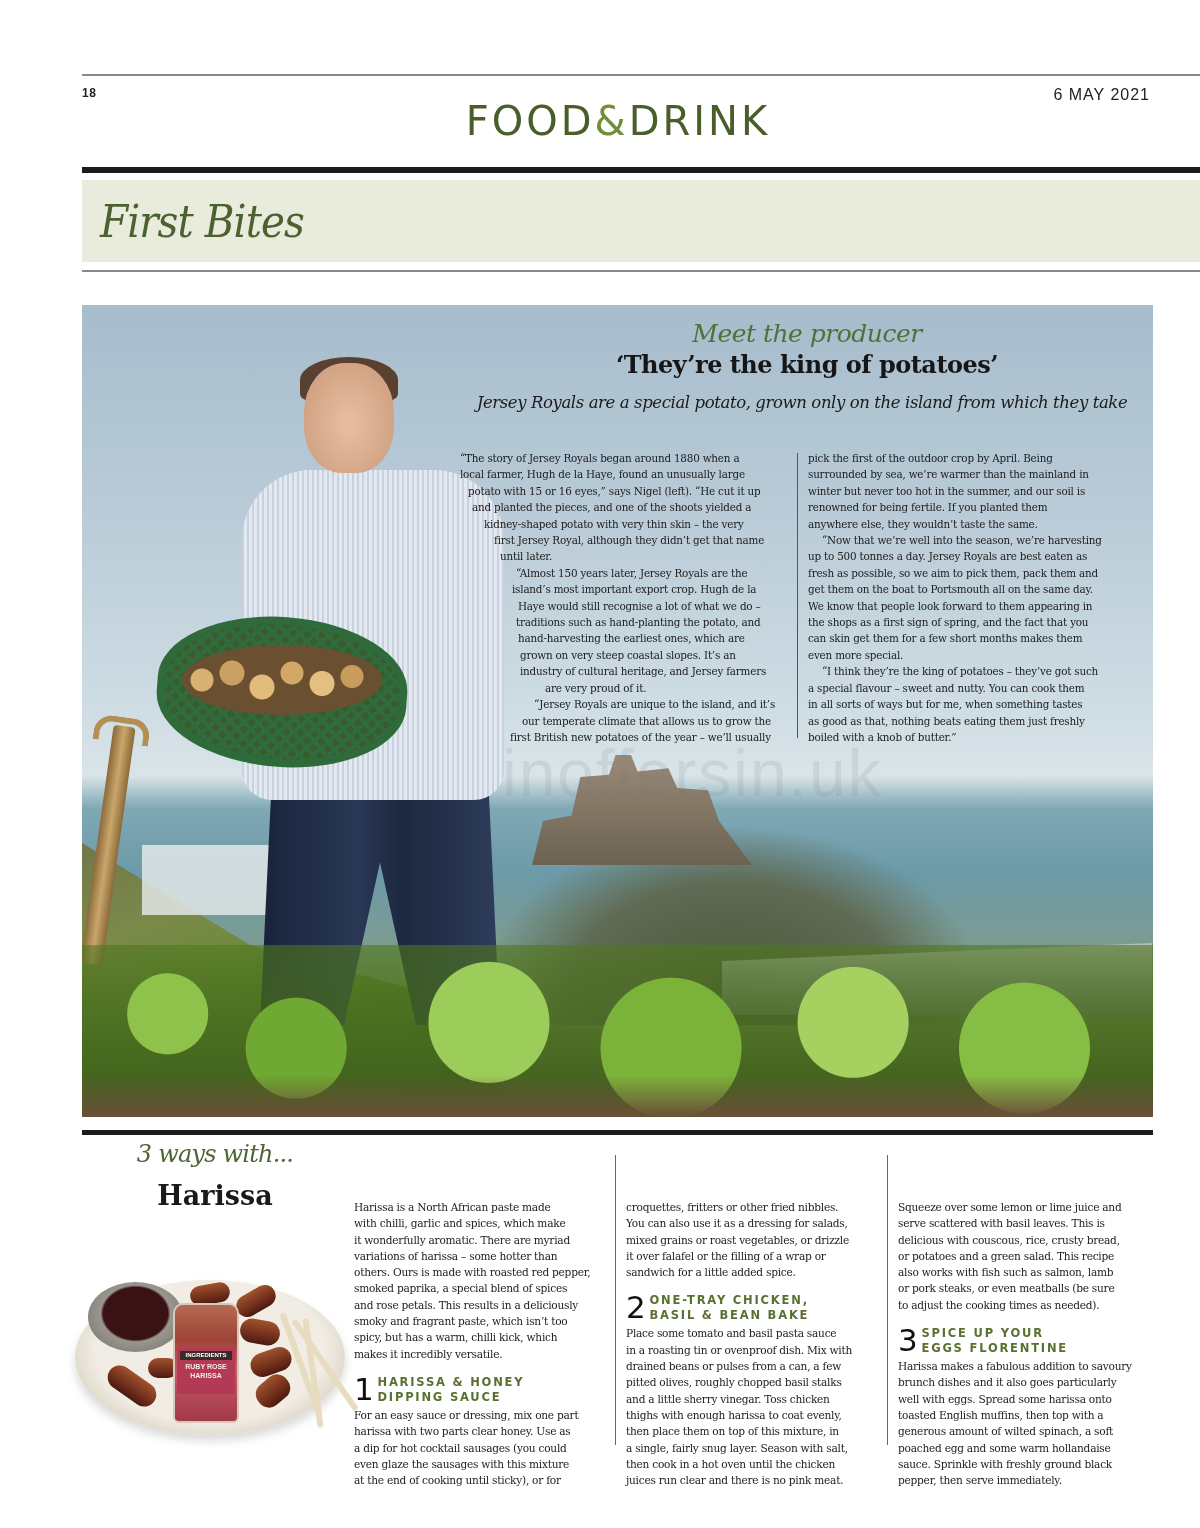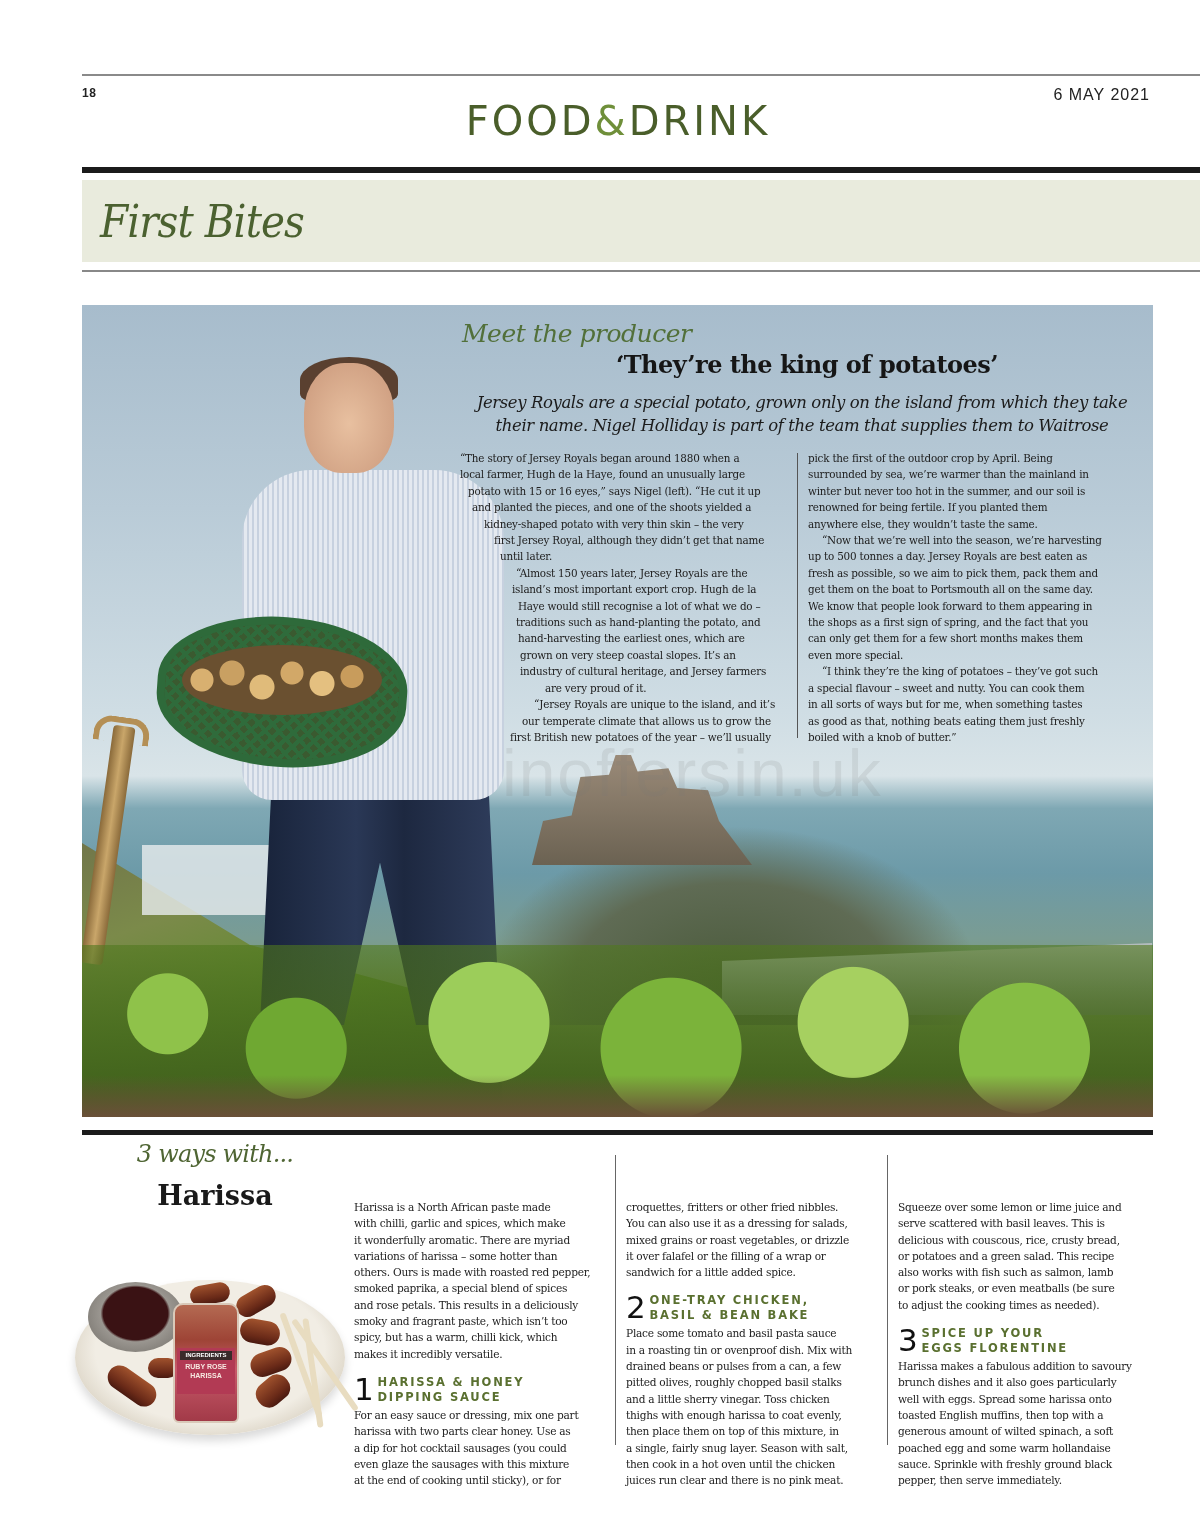--- a/index.html
+++ b/index.html
@@ -47,21 +47,21 @@
       radial-gradient(circle at 10% 50%, #d8b070 0 11px, transparent 12px),
       radial-gradient(circle at 25% 40%, #c9a062 0 12px, transparent 13px),
       radial-gradient(circle at 40% 60%, #e0bb7a 0 12px, transparent 13px),
       radial-gradient(circle at 55% 40%, #d2a868 0 11px, transparent 12px),
       radial-gradient(circle at 70% 55%, #e4c080 0 12px, transparent 13px),
       radial-gradient(circle at 85% 45%, #c89c5c 0 11px, transparent 12px),
       #6a5030; }
 
   .watermark { position: absolute; left: 420px; top: 430px; font-family: "Liberation Sans", sans-serif; font-size: 66px; color: rgba(120,120,120,0.14); letter-spacing: 2px; }
 
-  .hero-kicker { position: absolute; left: 380px; width: 690px; top: 14px; font-family: "DejaVu Serif", serif; font-style: italic; font-size: 25px; color: #52703a; letter-spacing: -0.5px; }
+  .hero-kicker { position: absolute; left: 380px; width: 690px; top: 14px; text-align: center; font-family: "DejaVu Serif", serif; font-style: italic; font-size: 25px; color: #52703a; letter-spacing: -0.5px; }
   .hero-headline { position: absolute; left: 380px; width: 690px; top: 45px; text-align: center; font-family: "DejaVu Serif", serif; font-weight: bold; font-size: 24px; color: #161616; letter-spacing: -0.5px; }
   .hero-standfirst { position: absolute; left: 370px; width: 700px; top: 86px; text-align: center; font-family: "DejaVu Serif", serif; font-style: italic; font-size: 16.5px; line-height: 23px; color: #1b1b1b; letter-spacing: -0.4px; }
 
   .hero-col { position: absolute; font-family: "DejaVu Serif", serif; font-size: 10.4px; line-height: 16.4px; color: #202020; letter-spacing: -0.2px; }
   .hero-col p { white-space: nowrap; }
   .hero-col p.ind { text-indent: 14px; }
   .hero-col-1 { left: 378px; top: 145px; width: 340px; }
   .hero-divider { position: absolute; left: 715px; top: 148px; width: 1px; height: 285px; background: #555; }
   .hero-col-2 { left: 726px; top: 145px; width: 330px; }
 
@@ -120,21 +120,20 @@
   <div class="shape potatoes"></div>
   <div class="shape foliage"></div>
   <div class="shape soil"></div>
 
   <div class="watermark">inoffersin.uk</div>
 
   <div class="hero-kicker">Meet the producer</div>
   <div class="hero-headline">‘They’re the king of potatoes’</div>
   <div class="hero-standfirst">
     <div>Jersey Royals are a special potato, grown only on the island from which they take</div>
-    <div>their name. Nigel Holliday is part of the team that supplies them to Waitrose</div>
   </div>
 
   <div class="hero-col hero-col-1" id="hero-col-1">
       <p style="padding-left:0px">“The story of Jersey Royals began around 1880 when a</p>
       <p style="padding-left:0px">local farmer, Hugh de la Haye, found an unusually large</p>
       <p style="padding-left:8px">potato with 15 or 16 eyes,” says Nigel (left). “He cut it up</p>
       <p style="padding-left:12px">and planted the pieces, and one of the shoots yielded a</p>
       <p style="padding-left:24px">kidney-shaped potato with very thin skin – the very</p>
       <p style="padding-left:34px">first Jersey Royal, although they didn’t get that name</p>
       <p style="padding-left:40px">until later.</p>
@@ -156,21 +155,21 @@
       <p>surrounded by sea, we’re warmer than the mainland in</p>
       <p>winter but never too hot in the summer, and our soil is</p>
       <p>renowned for being fertile. If you planted them</p>
       <p>anywhere else, they wouldn’t taste the same.</p>
       <p class="ind">“Now that we’re well into the season, we’re harvesting</p>
       <p>up to 500 tonnes a day. Jersey Royals are best eaten as</p>
       <p>fresh as possible, so we aim to pick them, pack them and</p>
       <p>get them on the boat to Portsmouth all on the same day.</p>
       <p>We know that people look forward to them appearing in</p>
       <p>the shops as a first sign of spring, and the fact that you</p>
-      <p>can only get them for a few short months makes them</p>
+      <p>can skin get them for a few short months makes them</p>
       <p>even more special.</p>
       <p class="ind">“I think they’re the king of potatoes – they’ve got such</p>
       <p>a special flavour – sweet and nutty. You can cook them</p>
       <p>in all sorts of ways but for me, when something tastes</p>
       <p>as good as that, nothing beats eating them just freshly</p>
       <p>boiled with a knob of butter.”</p>
     </div>
 
 </div>
 

